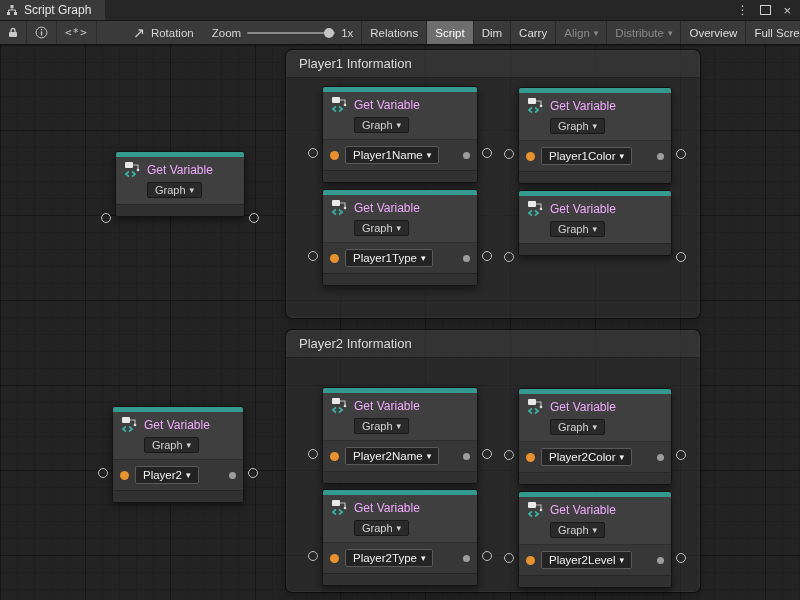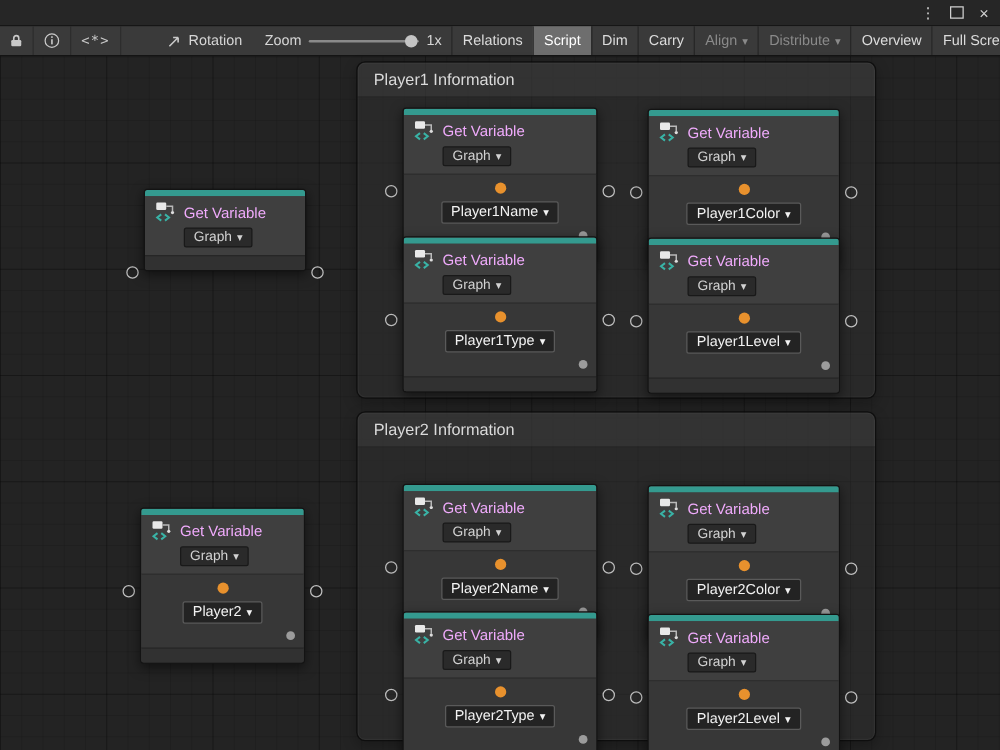--- a/index.html
+++ b/index.html
@@ -60,35 +60,46 @@
   .n8{left:322px;top:444px;width:156px;}
   .n9{left:518px;top:446px;width:154px;}
   .node{position:relative;border-radius:3px;background:#3b3b3b;border:1px solid #131313;
     box-shadow:0 3px 9px rgba(0,0,0,0.5);overflow:hidden;}
   .strip{height:5px;background:#349a8f;}
   .head{padding:4px 7px 6px;background:#3f3f3f;}
   .head-row{display:flex;align-items:center;gap:6px;}
   .node-title{font-size:12px;color:#f0abfc;white-space:nowrap;}
   .graph-btn{display:inline-flex;align-items:center;margin:4px 0 0 24px;background:#2a2a2a;
     border:1px solid #191919;border-radius:2px;padding:1px 7px;font-size:11px;color:#d2d2d2;}
-  .nbody{display:flex;align-items:center;gap:6px;padding:6px 7px;background:#373737;border-top:1px solid #2e2e2e;flex-direction:column;}
+  .nbody{display:flex;align-items:center;gap:6px;padding:6px 7px;background:#373737;border-top:1px solid #2e2e2e;}
   .dot-orange{width:9px;height:9px;border-radius:50%;background:#e8912d;flex:none;}
   .var-dd{display:inline-flex;align-items:center;background:#232323;border:1px solid #5a5a5a;
     border-radius:2px;padding:2px 7px;font-size:11.5px;color:#f2f2f2;white-space:nowrap;}
   .dot-gray{width:7px;height:7px;border-radius:50%;background:#9c9c9c;margin-left:auto;flex:none;}
   .foot{height:11px;background:#313131;border-top:1px solid #262626;}
   .port{position:absolute;width:8px;height:8px;border:1px solid #bfbfbf;border-radius:50%;top:62px;background:transparent;}
   .port.left{left:-14px;}
   .port.right{right:-14px;}
   svg{display:block;}
 </style>
 </head>
 <body>
 
 <div class="titlebar">
+  <div class="tab">
+    <span>
+      <svg width="12" height="12" viewBox="0 0 12 12">
+        <rect x="4.5" y="1" width="3" height="3" fill="#c9c9c9"></rect>
+        <rect x="1" y="8" width="3" height="3" fill="#c9c9c9"></rect>
+        <rect x="8" y="8" width="3" height="3" fill="#c9c9c9"></rect>
+        <path d="M6 4v2M2.5 8V6h7v2" stroke="#c9c9c9" fill="none"></path>
+      </svg>
+    </span>
+    <span>Script Graph</span>
+  </div>
   <div class="win-controls">
     <span class="kebab">⋮</span>
     <span class="maxbox"></span>
     <span class="closex">×</span>
   </div>
 </div>
 
 <div class="toolbar">
   <div class="tcell">
     <span>
@@ -286,27 +297,20 @@
               <path d="M6 10.5 L2.8 13 L6 15.5" stroke="#39b3a6" stroke-width="1.6" fill="none"></path>
               <path d="M9 10.5 L12.2 13 L9 15.5" stroke="#39b3a6" stroke-width="1.6" fill="none"></path>
             </svg>
           </span>
           <span class="node-title">Get Variable</span>
         </div>
         <span class="graph-btn dd-arrow">
               <span>Graph</span>
             </span>
       </div>
-      <div class="nbody">
-        <span class="dot-orange"></span>
-        <span class="var-dd dd-arrow">
-              <span>Player1Level</span>
-            </span>
-        <span class="dot-gray"></span>
-      </div>
       <div class="foot"></div>
     </div>
     <span class="port right"></span>
   </div>
       <div class="node-wrap n5">
     <span class="port left"></span>
     <div class="node">
       <div class="strip"></div>
       <div class="head">
         <div class="head-row">

